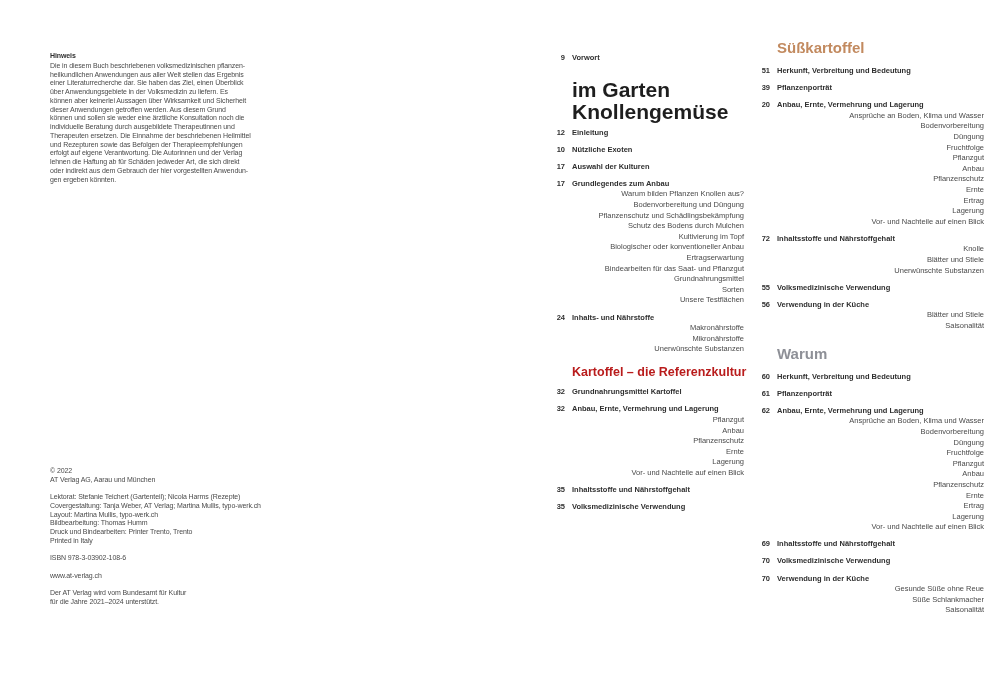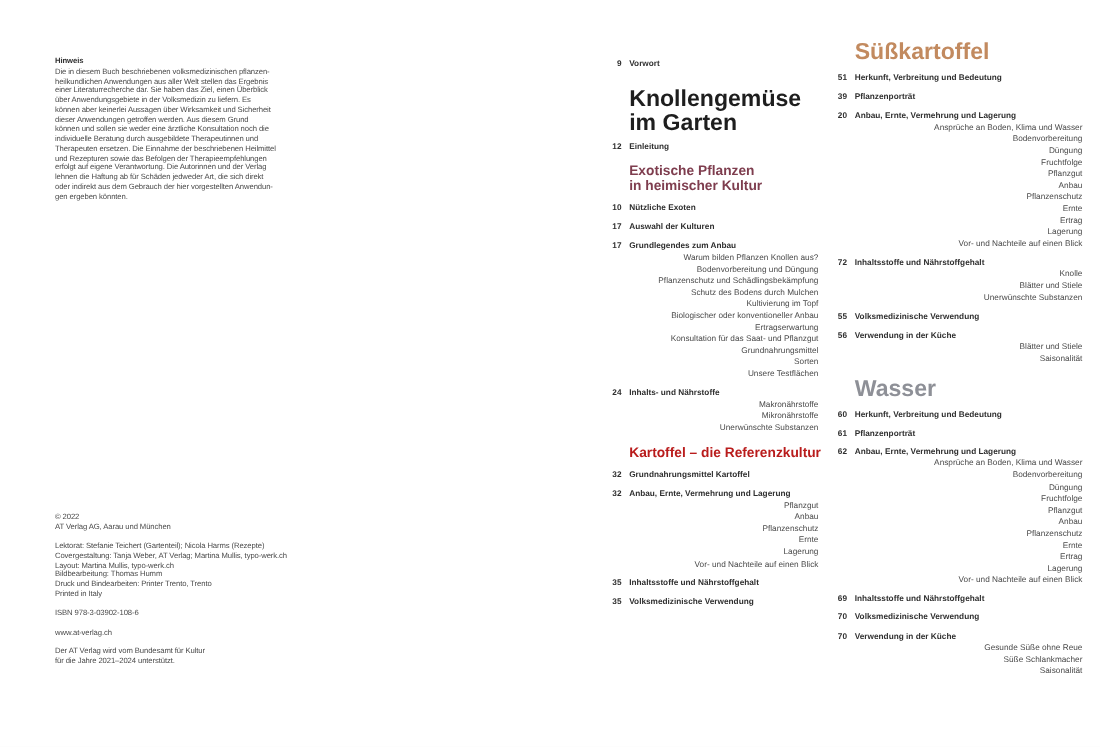--- a/index.html
+++ b/index.html
@@ -20,21 +20,21 @@
   #col-mid{left:539px;top:53px;width:205px;}
   #col-right{left:744px;top:40px;width:240px;}
   .toc-entry{display:flex;margin-bottom:6.5px;}
   .toc-entry .num{flex:none;width:26px;text-align:right;font-weight:bold;color:#2f2f2f;}
   .toc-entry .lbl{margin-left:7px;font-weight:bold;color:#2f2f2f;}
   .toc-subs{margin-left:33px;margin-top:-6.5px;margin-bottom:6.5px;}
   .toc-sub{color:#4a4a4a;font-weight:normal;text-align:right;}
   .book-title{margin:15px 0 5px 33px;font-size:21px;line-height:22px;font-weight:bold;color:#1e1e1e;}
   .section{font-weight:bold;margin-left:33px;}
   .section.part{font-size:12.5px;line-height:13.5px;margin-top:11px;margin-bottom:8px;}
-  .section.chapter{font-size:21px;line-height:16px;margin-top:14px;margin-bottom:10px;}
+  .section.chapter{font-size:15px;line-height:16px;margin-top:14px;margin-bottom:10px;}
   .section.chapter:first-child{margin-top:0;}
 </style>
 </head>
 <body>
 
 <div class="page">
   <div class="notice">
     <div class="notice-title">Hinweis</div>
     <div>
         <div class="nline">Die in diesem Buch beschriebenen volksmedizinischen pflanzen-</div>
@@ -76,30 +76,26 @@
         <div class="iline">Der AT Verlag wird vom Bundesamt für Kultur</div>
         <div class="iline">für die Jahre 2021–2024 unterstützt.</div>
       </div>
     </div>
   <div class="toc-col" id="col-mid">
       <div class="toc-entry">
         <span class="num">9</span>
         <span class="lbl">Vorwort</span>
       </div>
       <div class="book-title">
+        <div>im Garten</div>
         <div>Knollengemüse</div>
-        <div>im Garten</div>
       </div>
       <div class="toc-entry">
         <span class="num">12</span>
         <span class="lbl">Einleitung</span>
-      </div>
-      <div class="section part" style="color: rgb(126, 61, 78);">
-        <div>Exotische Pflanzen</div>
-        <div>in heimischer Kultur</div>
       </div>
       <div class="toc-entry">
         <span class="num">10</span>
         <span class="lbl">Nützliche Exoten</span>
       </div>
       <div class="toc-entry">
         <span class="num">17</span>
         <span class="lbl">Auswahl der Kulturen</span>
       </div>
       <div class="toc-entry">
@@ -107,21 +103,21 @@
         <span class="lbl">Grundlegendes zum Anbau</span>
       </div>
       <div class="toc-subs">
         <div class="toc-sub">Warum bilden Pflanzen Knollen aus?</div>
         <div class="toc-sub">Bodenvorbereitung und Düngung</div>
         <div class="toc-sub">Pflanzenschutz und Schädlingsbekämpfung</div>
         <div class="toc-sub">Schutz des Bodens durch Mulchen</div>
         <div class="toc-sub">Kultivierung im Topf</div>
         <div class="toc-sub">Biologischer oder konventioneller Anbau</div>
         <div class="toc-sub">Ertragserwartung</div>
-        <div class="toc-sub">Konsultation für das Saat- und Pflanzgut</div>
+        <div class="toc-sub">Bindearbeiten für das Saat- und Pflanzgut</div>
         <div class="toc-sub">Grundnahrungsmittel</div>
         <div class="toc-sub">Sorten</div>
         <div class="toc-sub">Unsere Testflächen</div>
       </div>
       <div class="toc-entry">
         <span class="num">24</span>
         <span class="lbl">Inhalts- und Nährstoffe</span>
       </div>
       <div class="toc-subs">
         <div class="toc-sub">Makronährstoffe</div>
@@ -200,21 +196,21 @@
       </div>
       <div class="toc-entry">
         <span class="num">56</span>
         <span class="lbl">Verwendung in der Küche</span>
       </div>
       <div class="toc-subs">
         <div class="toc-sub">Blätter und Stiele</div>
         <div class="toc-sub">Saisonalität</div>
       </div>
       <div class="section chapter" style="color: rgb(142, 144, 151);">
-        <div>Wasser</div>
+        <div>Warum</div>
       </div>
       <div class="toc-entry">
         <span class="num">60</span>
         <span class="lbl">Herkunft, Verbreitung und Bedeutung</span>
       </div>
       <div class="toc-entry">
         <span class="num">61</span>
         <span class="lbl">Pflanzenporträt</span>
       </div>
       <div class="toc-entry">

